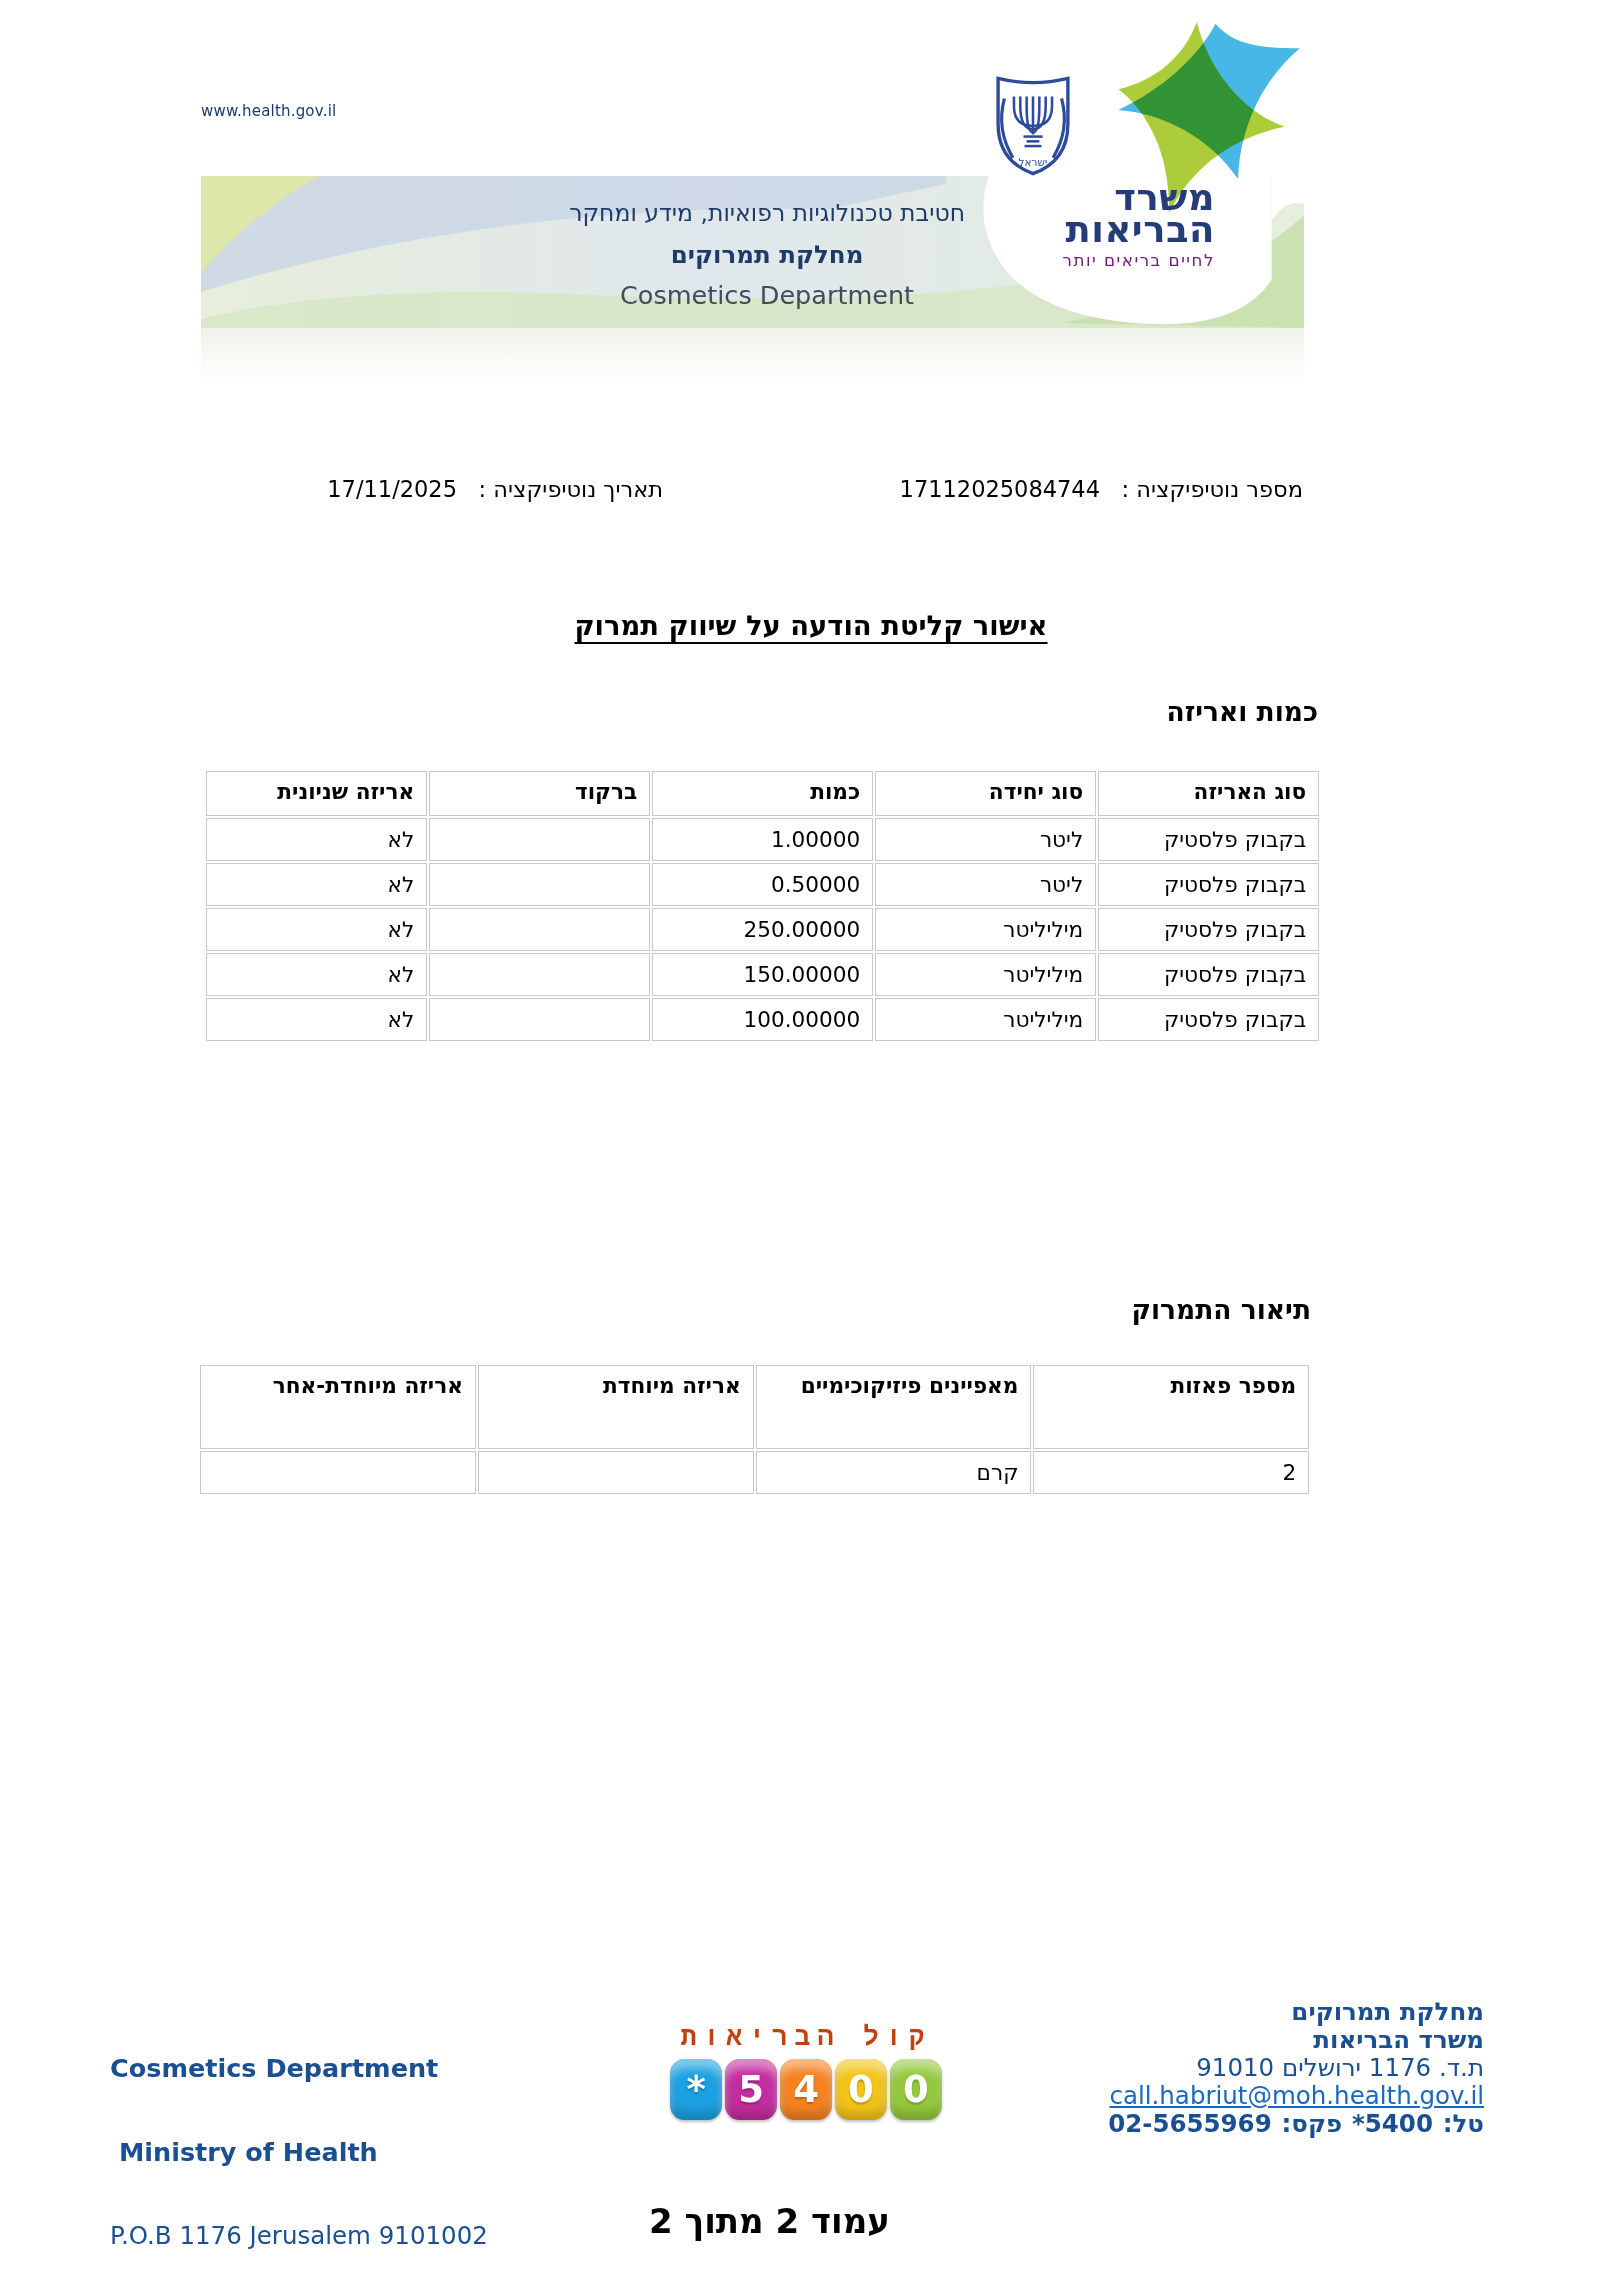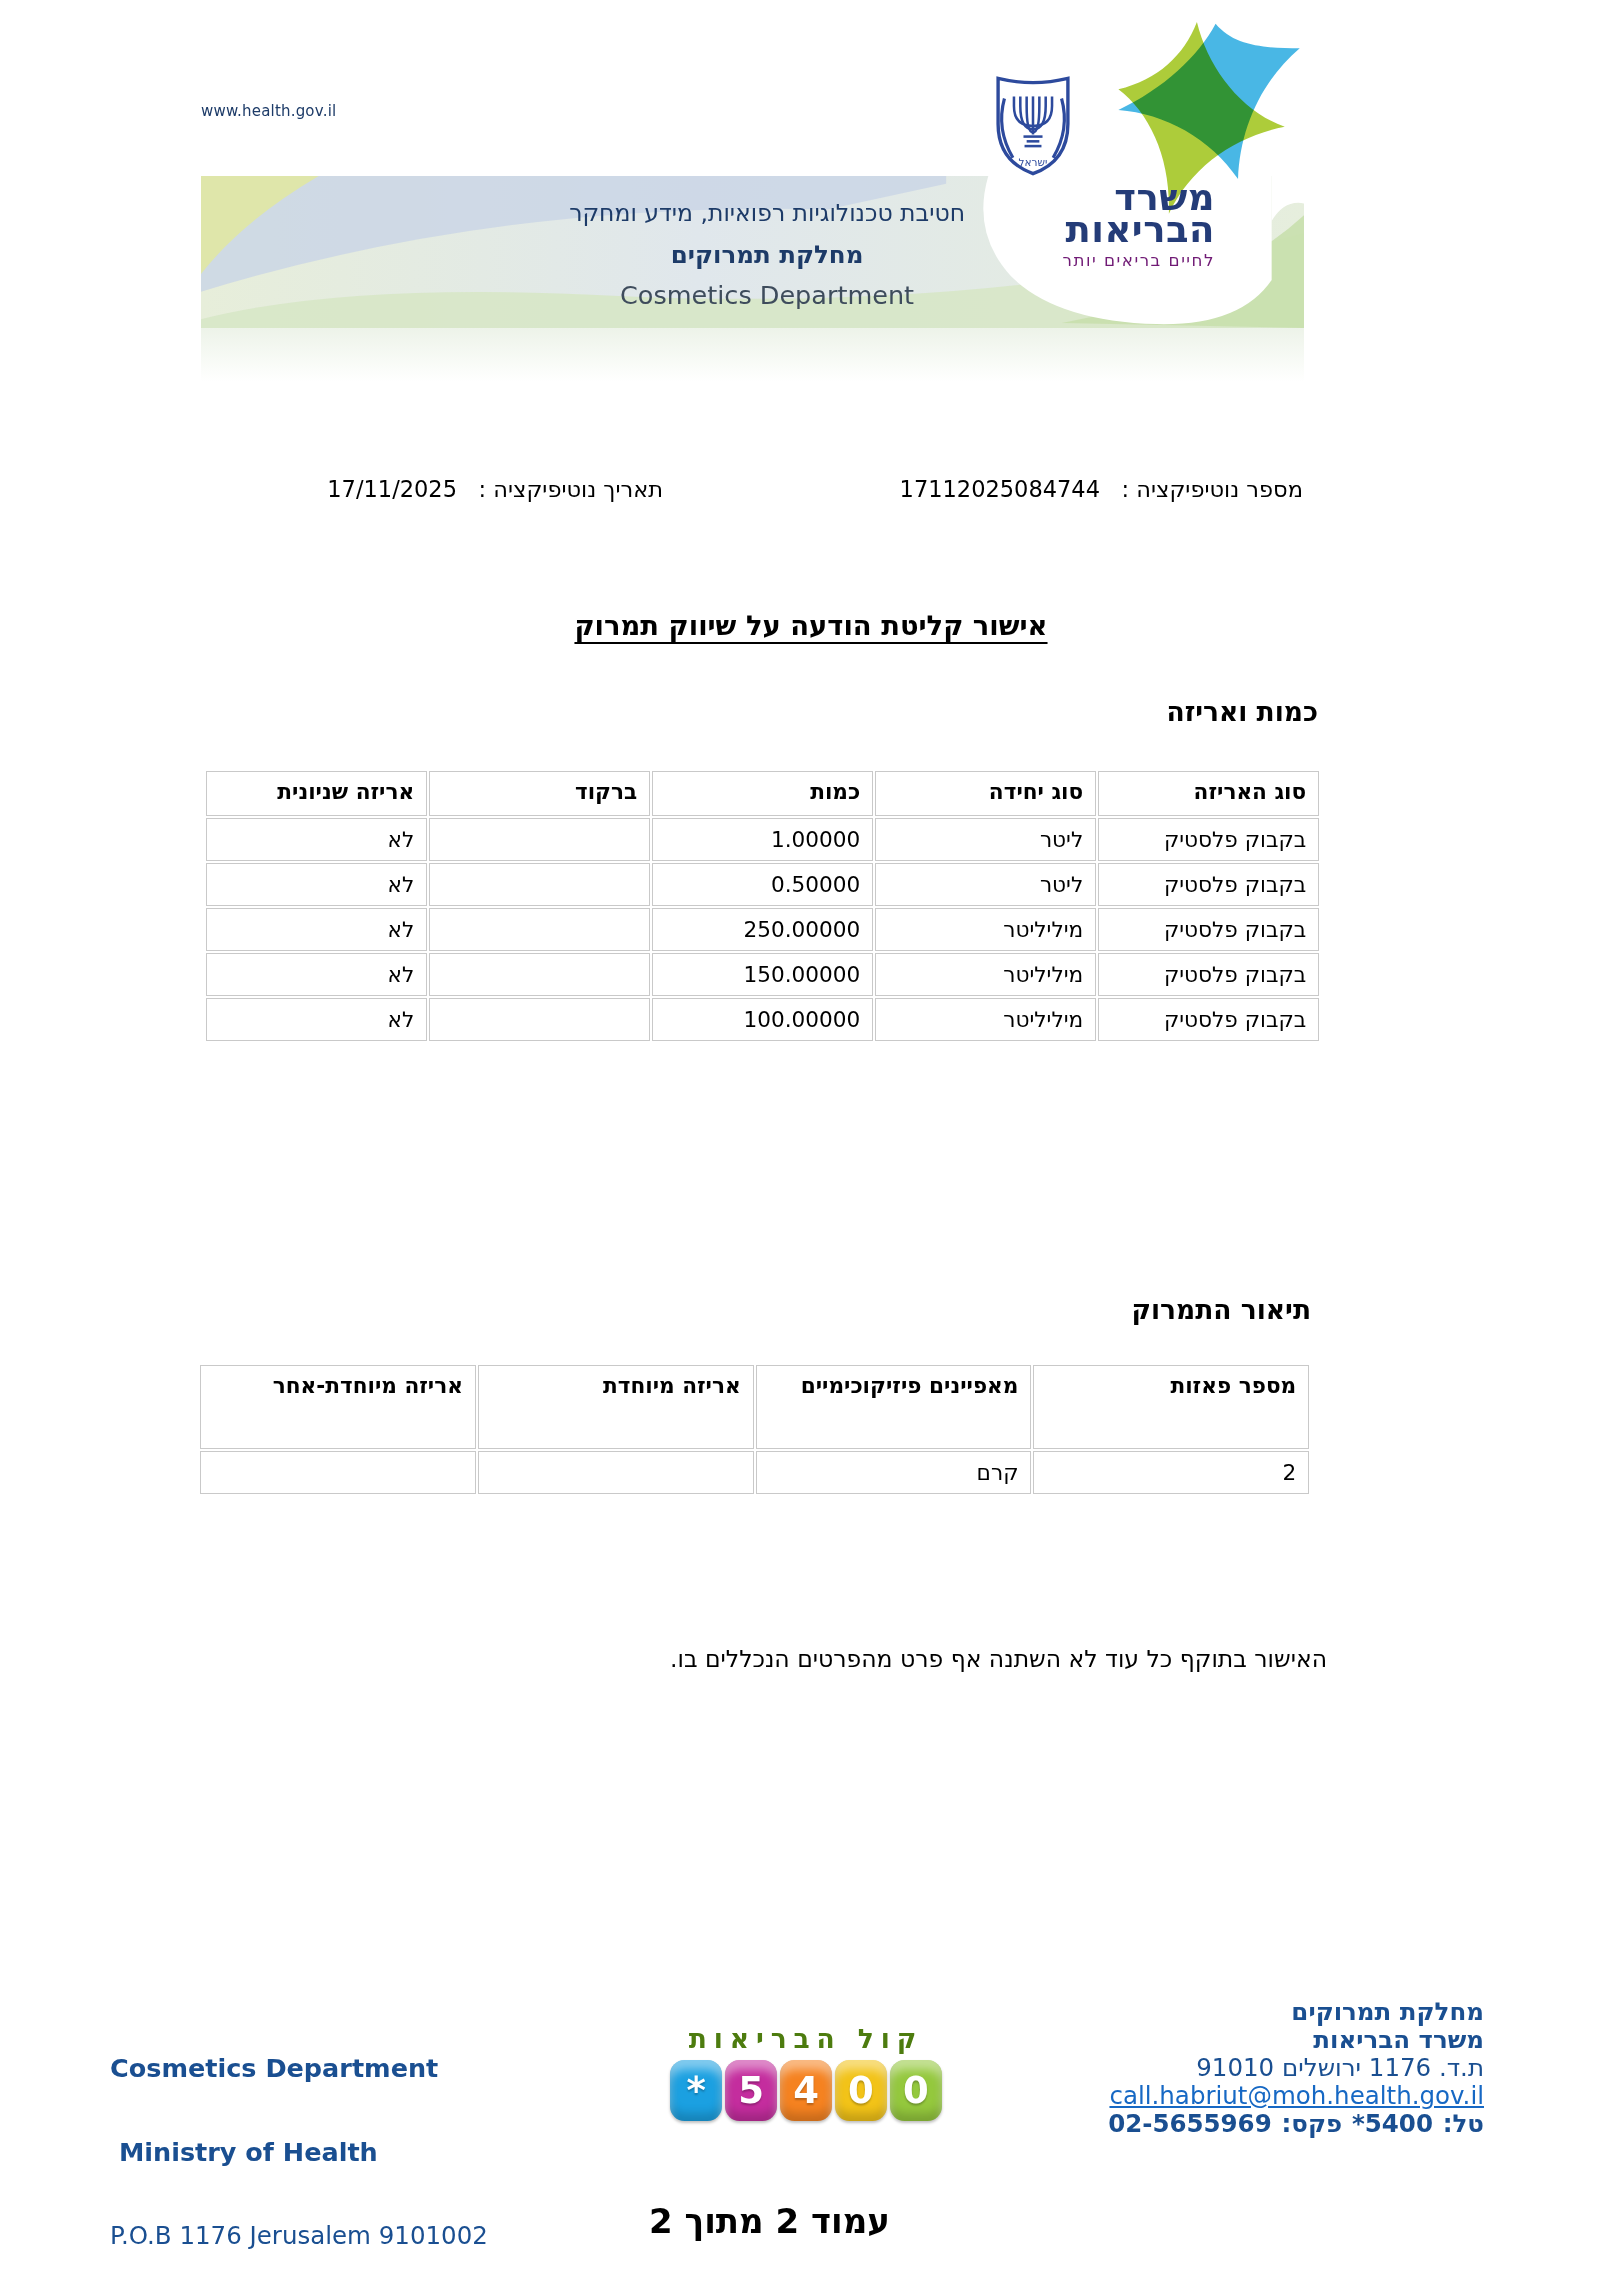--- a/index.html
+++ b/index.html
@@ -53,21 +53,21 @@
   .footer-en{ position:absolute; left:110px; top:1998px; color:#1a4f91; font-size:24.5px; line-height:28px; white-space:pre-wrap; }
   .footer-en .bold{ font-weight:bold; font-size:25.5px; }
   .footer-he{ position:absolute; right:137px; top:1998px; color:#1a4f91; font-size:24.5px; line-height:28px;
     text-align:right; direction:rtl; }
   .footer-he .bold{ font-weight:bold; }
   a.mail-link{ color:#1668c4; text-decoration:underline; cursor:pointer; }
   .phone-line{ display:flex; gap:7.8px; align-items:baseline; }
   .phone-line.rtl{ direction:rtl; justify-content:flex-start; gap:9.8px; font-weight:bold; }
   .ltr-num{ direction:ltr; unicode-bidi:isolate; }
   .hotline{ position:absolute; left:668px; top:2023px; width:276px; text-align:center; }
-  .hotline-title{ direction:rtl; color:#4d7c0f; font-weight:bold; font-size:26.5px; letter-spacing:6.9px; }
+  .hotline-title{ direction:rtl; color:#c2410c; font-weight:bold; font-size:26.5px; letter-spacing:6.9px;font-family:Liberation Mono, monospace; }
   .hotline-tiles{ margin-top:5.9px; display:flex; direction:ltr; justify-content:center; gap:2.9px; }
   .tile{ width:52px; height:61px; border-radius:14.7px; display:flex; align-items:center; justify-content:center;
     color:#fff; font-weight:bold; font-size:37px; text-shadow:0 2px 2px rgba(0,0,0,.25);
     box-shadow:inset 0 9.8px 9.8px rgba(255,255,255,.45), inset 0 -7.8px 9.8px rgba(0,0,0,.18), 0 2px 2.9px rgba(0,0,0,.25); }
   .tile-blue{ background:#1ba0e1; } .tile-magenta{ background:#c42d9e; }
   .tile-orange{ background:#f58220; } .tile-yellow{ background:#f2c318; } .tile-green{ background:#94c83d; }
   .page-label{ position:absolute; top:2201px; left:647px; width:245px; text-align:center;
     direction:rtl; font-weight:bold; font-size:34px; }
 </style>
 </head>
@@ -215,21 +215,20 @@
     <tbody>
         <tr>
           <td>2</td>
           <td>קרם</td>
           <td></td>
           <td></td>
         </tr>
       </tbody>
   </table>
 
-  <div class="validity-note">האישור בתוקף כל עוד לא השתנה אף פרט מהפרטים הנכללים בו.</div>
 
   <div class="footer-en">
     <div class="bold">Cosmetics Department</div>
     <div class="bold"> Ministry of Health</div>
     <div>P.O.B 1176 Jerusalem 9101002</div>
     
     
   </div>
 
   <div class="hotline">

